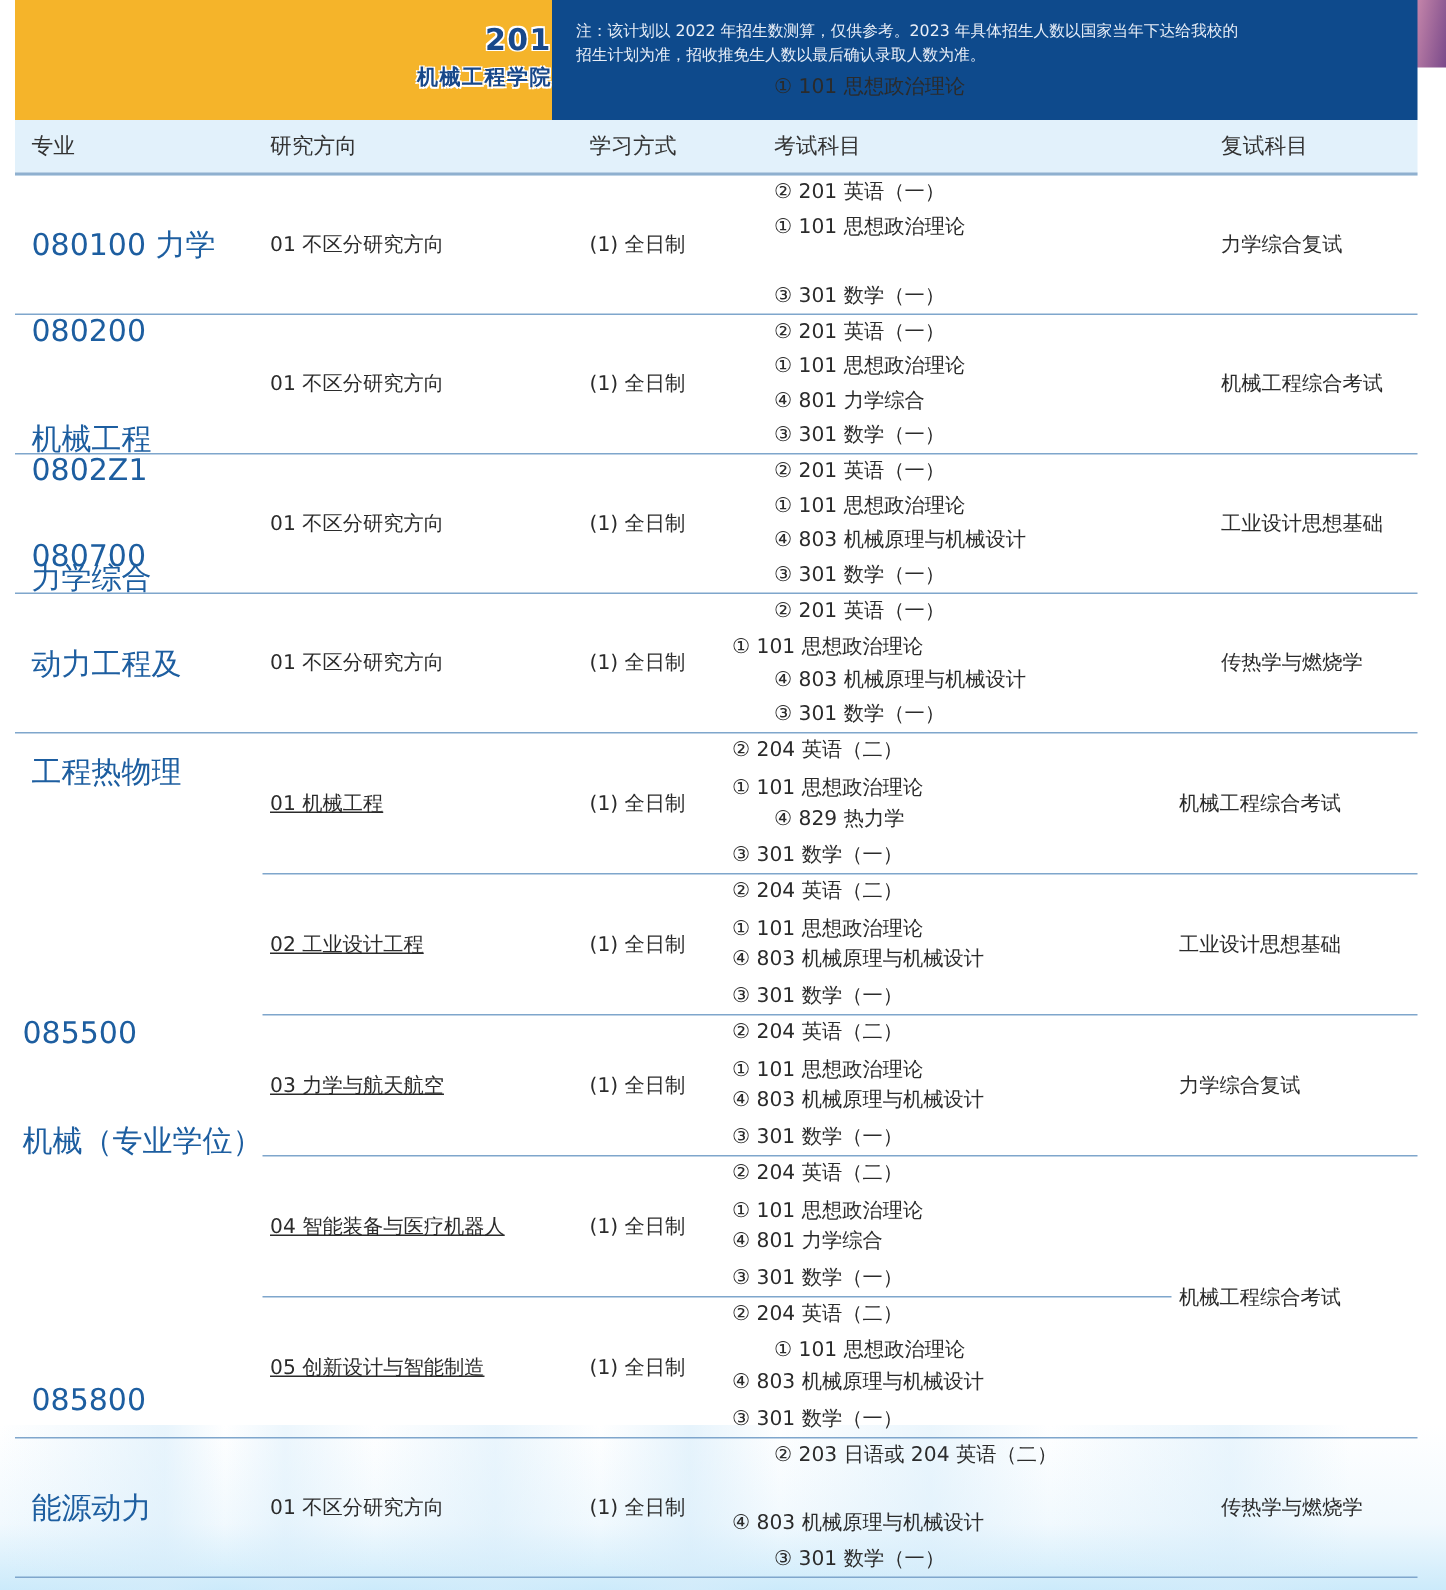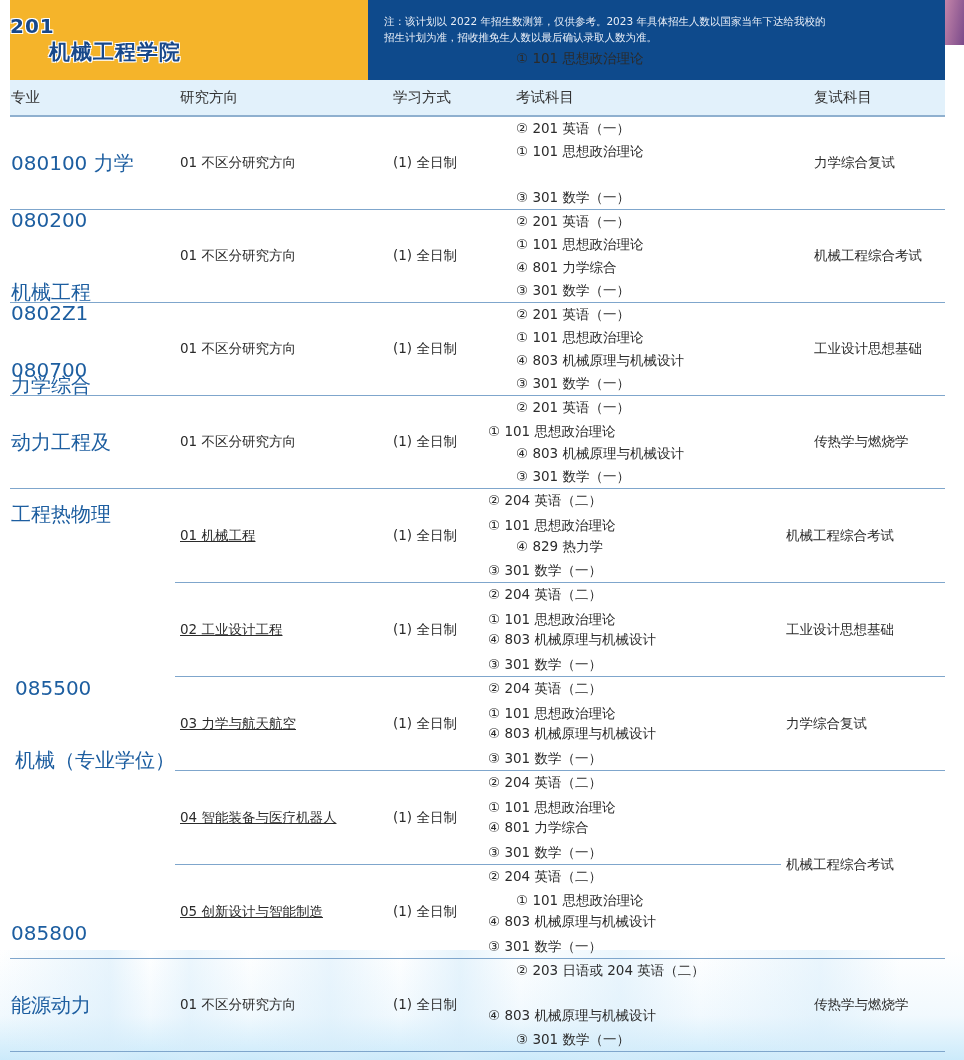--- a/index.html
+++ b/index.html
@@ -19,40 +19,40 @@
   .corner-art {
     position: absolute; right: 0; top: 0; width: 150px; height: 45px;
     background: linear-gradient(100deg, #c9a27a 0%, #8a5a7a 30%, #c24a7a 55%, #e6a0b8 75%, #7a4a8a 100%);
     z-index: 0;
   }
   .wrap { position: absolute; left: 10px; top: 0; width: 935px; z-index: 1; }
 
   .top { display: flex; height: 80px; }
   .top-left {
     width: 358px; background: #f5b42a; display: flex; flex-direction: column;
-    align-items: flex-start; justify-content: center;
+    align-items: flex-end; justify-content: center;
   }
   .top-left .code, .top-left .name {
     font-family: "DejaVu Sans", sans-serif; font-weight: bold; color: #18488a;
     letter-spacing: 1px;
     text-shadow: -1px -1px 0 #fff, 1px -1px 0 #fff, -1px 1px 0 #fff, 1px 1px 0 #fff;
   }
   .top-left .code { font-size: 20px; line-height: 24px; }
-  .top-left .name { font-size: 21px; line-height: 28px; margin-left: 39px; }
+  .top-left .name { font-size: 14px; line-height: 28px; margin-left: 39px; }
   .top-right {
     flex: 1; background: #0e4a8c; color: #fff; padding: 10px 14px 0 16px; box-sizing: border-box;
   }
   .top-right .summary { font-size: 14.5px; font-weight: bold; line-height: 20px; letter-spacing: .3px; }
   .top-right .note { font-size: 10.5px; line-height: 16px; color: #e8eef7; margin-top: 3px; }
 
   .col-head {
     display: flex; height: 35px; align-items: center; background: #e2f1fb;
     border-bottom: 2px solid #8fb0cf; font-size: 14.5px; color: #333;
   }
-  .c1 { width: 165px; padding-left: 1px; box-sizing: border-box; }
+  .c1 { width: 165px; padding-left: 11px; box-sizing: border-box; }
   .c2 { width: 213px; padding-left: 5px; box-sizing: border-box; }
   .c3 { width: 95px; padding-left: 5px; box-sizing: border-box; }
   .c4 { width: 298px; padding-left: 5px; box-sizing: border-box; margin-left: 28px; }
   .c5 { flex: 1; padding-left: 5px; box-sizing: border-box; }
 
   .row { display: flex; align-items: stretch; border-bottom: 1.5px solid #7fa6cc; }
   .cell { display: flex; align-items: center; font-size: 13.5px; gap: 48px; }
   .major { color: #1d5ea0; font-size: 20px; line-height: 24px; flex-direction: column; align-items: flex-start; justify-content: center; }
   .major span { display: block; }
   .exams { flex-direction: column; align-items: flex-start; justify-content: center; padding-top: 3px; padding-bottom: 3px; }

